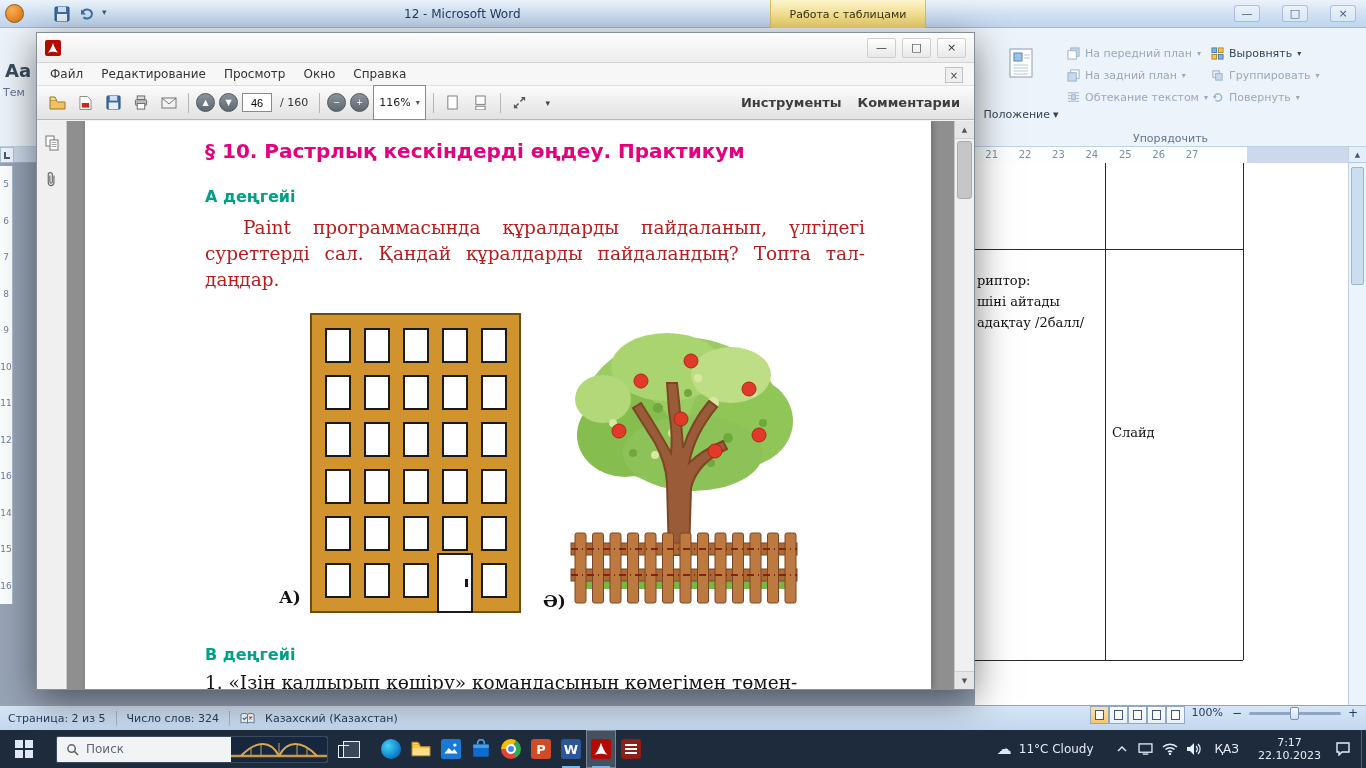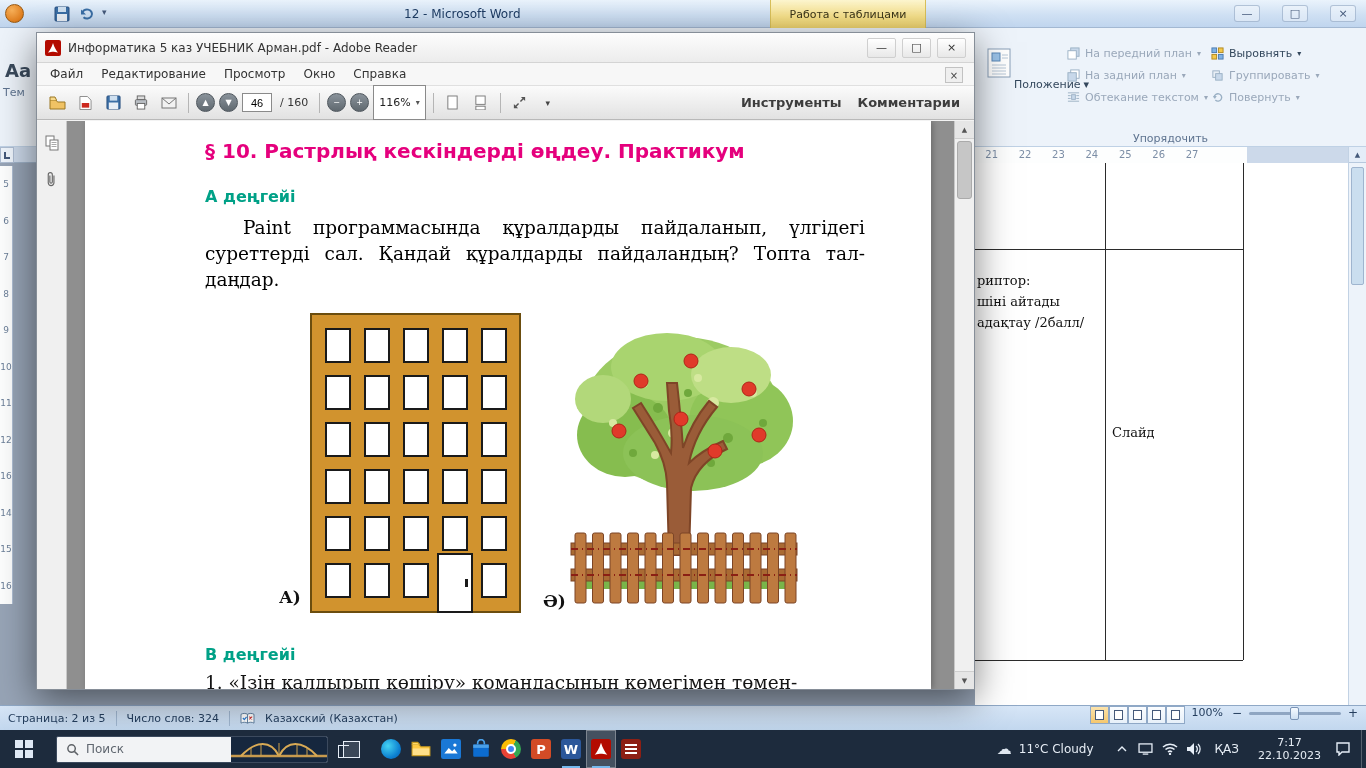--- a/index.html
+++ b/index.html
@@ -22,22 +22,22 @@
 [data-name=context-tab-label]{font-size:11px;color:#3a3418}
 [data-name=word-window-controls]{position:absolute;right:10px;top:5px;display:flex;gap:22px}
 [data-name=word-window-controls] span{width:26px;height:17px;display:flex;align-items:center;justify-content:center;
  font-size:11px;color:#44597a;border-radius:3px;background:rgba(255,255,255,.35);border:1px solid rgba(120,145,180,.5)}
 
 
 [data-name=word-ribbon]{position:absolute;left:0;top:28px;width:1366px;height:119px;background:#edf3fa;border-bottom:1px solid #bfd1e5}
 [data-name=themes-aa-fragment]{position:absolute;left:5px;top:32px;font-size:18px;font-weight:bold;color:#3a4a5c}
 [data-name=themes-label-fragment]{position:absolute;left:3px;top:58px;font-size:11px;color:#5f7490}
 [data-name=ribbon-arrange-group]{position:absolute;left:975px;top:0;width:391px;height:119px}
-[data-name=position-button]{position:absolute;left:8px;top:12px;width:76px;height:88px;display:flex;flex-direction:row;
- justify-content:space-between;padding:6px 0;border:1px solid transparent;border-radius:3px}
+[data-name=position-button]{position:absolute;left:8px;top:12px;width:76px;height:88px;display:flex;flex-direction:column;
+ align-items:center;justify-content:space-between;padding:6px 0;border:1px solid transparent;border-radius:3px}
 [data-name=position-button-label]{font-size:11px;color:#33475c;display:flex;gap:3px;align-items:center}
 .rcol{position:absolute;top:14px;display:flex;flex-direction:column}
 .rcolA{left:92px}.rcolB{left:236px}
 .rrow{display:flex;align-items:center;gap:5px;height:22px;font-size:11px;color:#9aa8ba;white-space:nowrap}
 .rrow.en{color:#33475c}
 .rrow .dd{font-size:8px;color:#9aa8ba}
 .rrow.en .dd{color:#33475c}
 [data-name=arrange-group-label]{position:absolute;left:0;bottom:2px;width:100%;text-align:center;font-size:11px;color:#5f7490}
 
 
@@ -109,21 +109,21 @@
 [data-name=adobe-docarea]{flex:1;position:relative;background:#8f8f8f;overflow:hidden}
 [data-name=pdf-page]{position:absolute;left:18px;top:0;width:846px;bottom:0;background:#fff;overflow:hidden;box-shadow:2px 0 6px rgba(0,0,0,.25)}
 [data-name=adobe-scrollbar]{width:20px;background:#f0f0f0;border-left:1px solid #c8c8c8;position:relative}
 [data-name=adobe-scroll-up]{position:absolute;top:0;left:0;width:19px;height:18px;display:flex;align-items:center;justify-content:center;font-size:7px;color:#555;background:#e6e6e6;border-bottom:1px solid #cfcfcf}
 [data-name=adobe-scroll-down]{position:absolute;bottom:0;left:0;width:19px;height:18px;display:flex;align-items:center;justify-content:center;font-size:7px;color:#555;background:#e6e6e6;border-top:1px solid #cfcfcf}
 [data-name=adobe-scroll-thumb]{position:absolute;top:20px;left:2px;width:15px;height:58px;background:#c6c6c6;border:1px solid #aaa;border-radius:3px}
 
 
 [data-name=pdf-heading]{position:absolute;left:120px;top:18px;font-size:20px;font-weight:bold;color:#e5007d}
 [data-name=level-a-heading]{position:absolute;left:120px;top:66px;font-size:16px;font-weight:bold;color:#00a187}
-.pdf-par{position:absolute;left:120px;top:94px;width:660px;font-family:"DejaVu Serif","Liberation Serif",serif;font-size:18.5px;color:#000000}
+.pdf-par{position:absolute;left:120px;top:94px;width:660px;font-family:"DejaVu Serif","Liberation Serif",serif;font-size:18.5px;color:#b91c1c}
 .pdf-par div{height:26px;line-height:26px;text-align:justify;text-align-last:justify;white-space:nowrap}
 .pdf-par div:nth-of-type(1){text-indent:38px}
 .pdf-par div:nth-of-type(3){text-align-last:left}
 [data-name=figure-building]{position:absolute;left:225px;top:192px}
 [data-name=figure-a-label]{position:absolute;left:194px;top:466px;font-family:"DejaVu Serif",serif;font-weight:bold;font-size:17px;color:#111}
 [data-name=figure-tree]{position:absolute;left:478px;top:202px}
 [data-name=figure-b-label]{position:absolute;left:458px;top:470px;font-family:"DejaVu Serif",serif;font-weight:bold;font-size:17px;color:#111}
 [data-name=level-b-heading]{position:absolute;left:120px;top:524px;font-size:16px;font-weight:bold;color:#00a187}
 [data-name=level-b-line]{position:absolute;left:120px;top:551px;width:680px;font-family:"DejaVu Serif","Liberation Serif",serif;font-size:18.5px;color:#141414;white-space:nowrap}
 
@@ -379,21 +379,20 @@
   </div>
 
   <div data-name="adobe-window">
     <div data-name="adobe-titlebar">
       <span data-name="adobe-reader-icon">
         <svg width="16" height="16" viewBox="0 0 16 16">
             <rect width="16" height="16" rx="2" fill="#b30b00"></rect>
             <path d="M8 3C6.6 7.5 4.6 10.8 3 12.5c2.2-.6 4-.8 5-.8s2.8.2 5 .8C11.4 10.8 9.4 7.5 8 3z" fill="#fff"></path>
           </svg>
       </span>
-      <span data-name="adobe-window-title">Информатика 5 каз УЧЕБНИК Арман.pdf - Adobe Reader</span>
       <div data-name="adobe-window-controls">
         <span data-name="adobe-minimize-button">—</span>
         <span data-name="adobe-maximize-button">□</span>
         <span data-name="adobe-close-button">×</span>
       </div>
     </div>
 
     <div data-name="adobe-menubar">
 
     <span class="mitem" data-name="menu-item">Файл</span>

